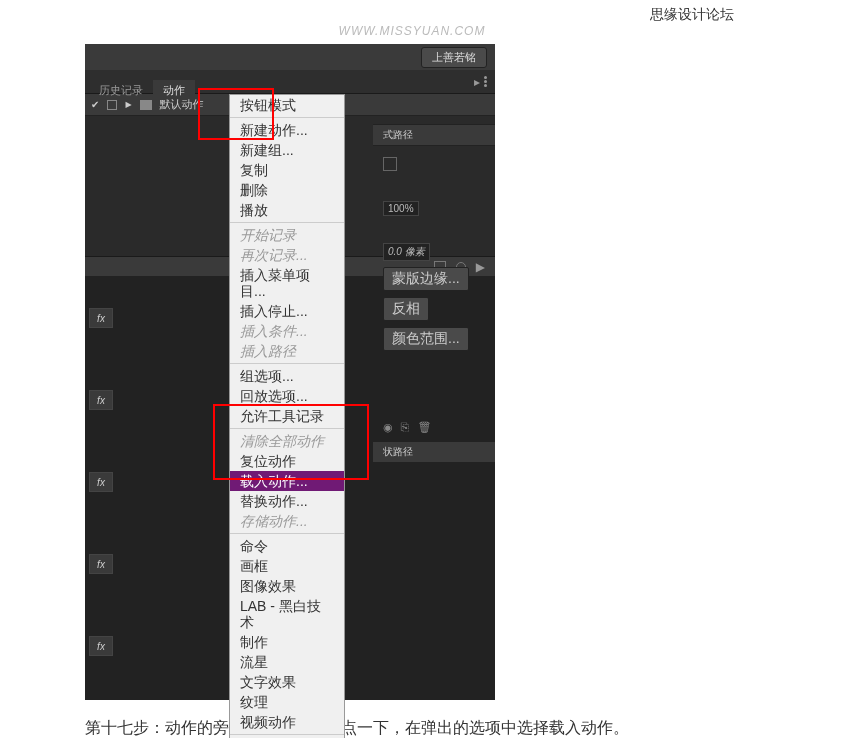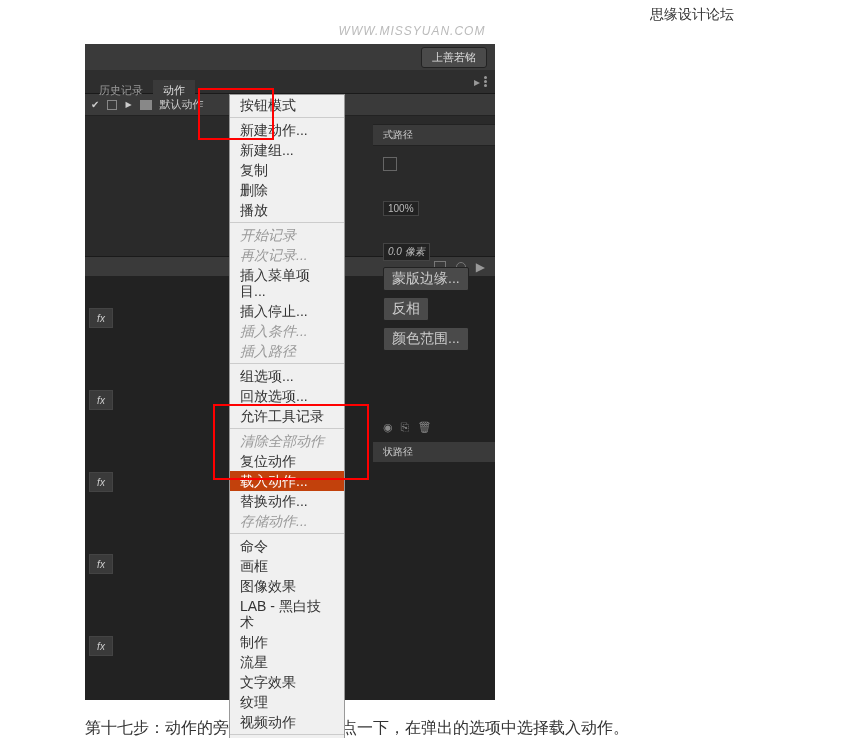--- a/index.html
+++ b/index.html
@@ -125,21 +125,21 @@
       border: 1px solid #999;
       z-index: 10;
       font-size: 14px;
     }
     .menu-item {
       padding: 2px 10px;
       color: #333;
       line-height: 16px;
     }
     .menu-item.disabled { color: #999; font-style: italic; }
-    .menu-item.highlighted { background: #c2410c; color: #fff; }
+    .menu-item.highlighted { background: #701a75; color: #fff; }
     .menu-sep { border-top: 1px solid #ccc; margin: 2px 0; }
     .red-box {
       position: absolute;
       border: 2px solid #ff0000;
       z-index: 20;
       pointer-events: none;
     }
     .red-box-1 { top: 44px; left: 113px; width: 76px; height: 52px; }
     .red-box-2 { top: 360px; left: 128px; width: 156px; height: 76px; }
     .right-panel {

